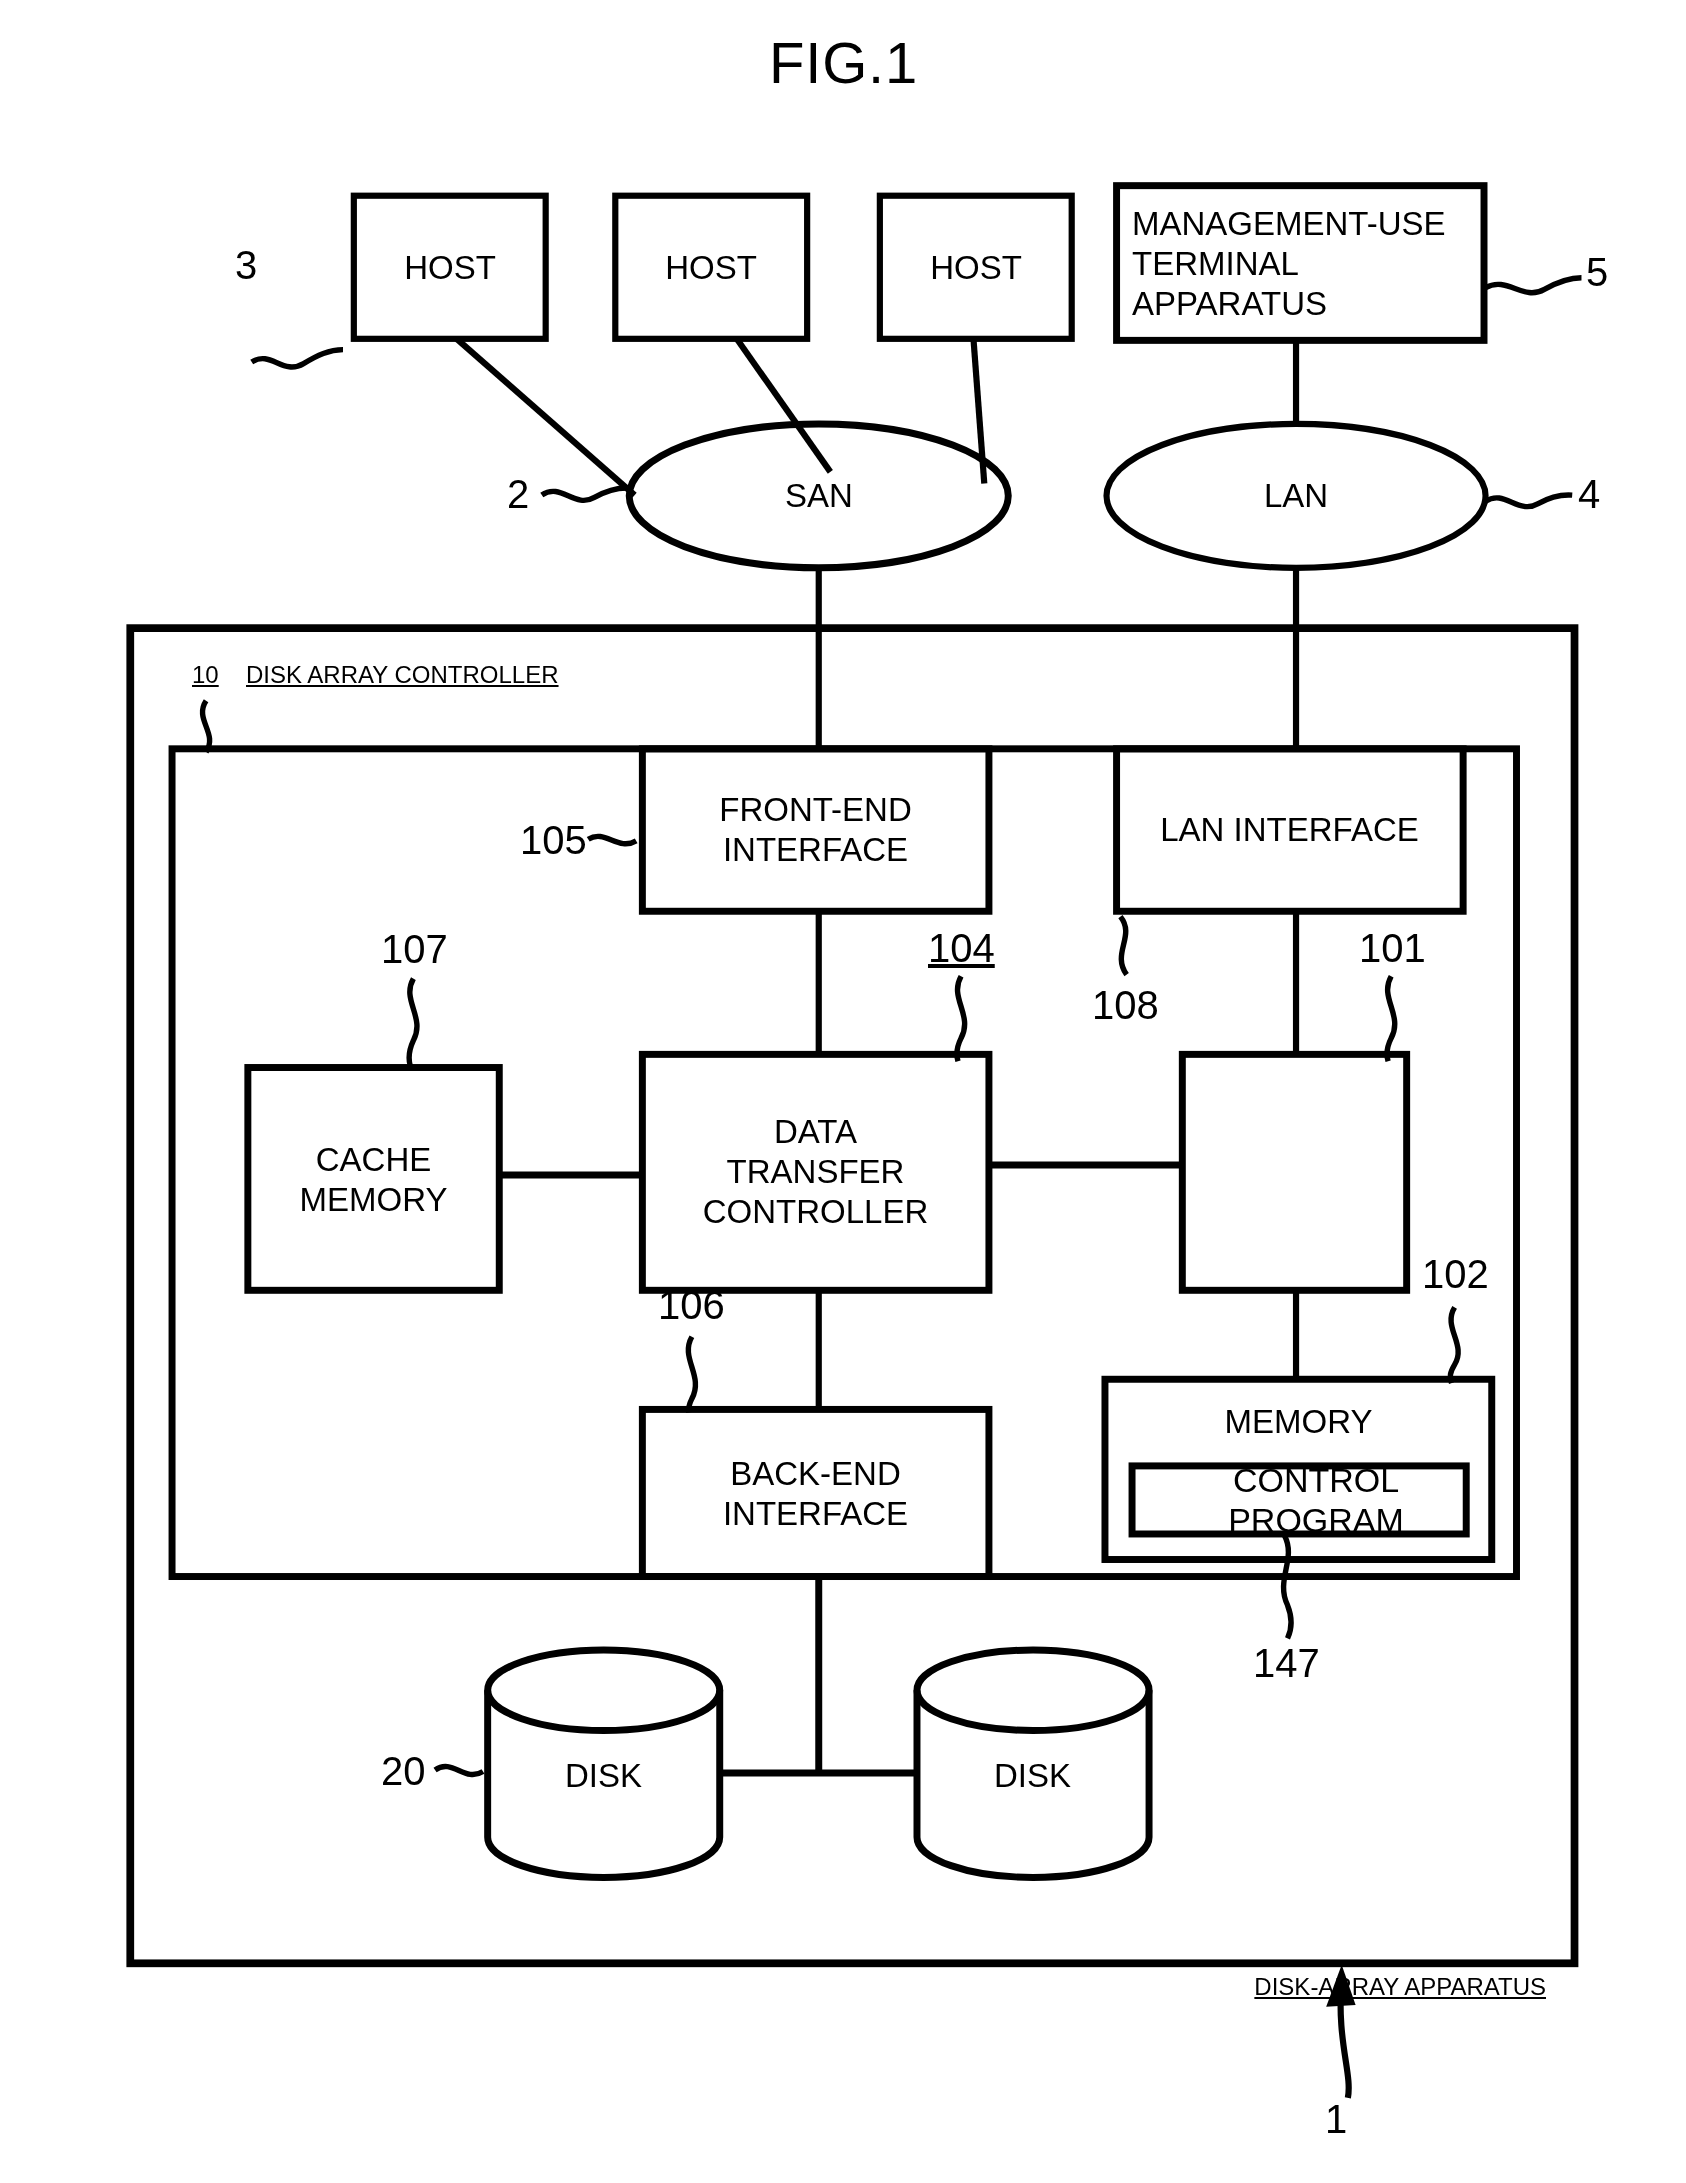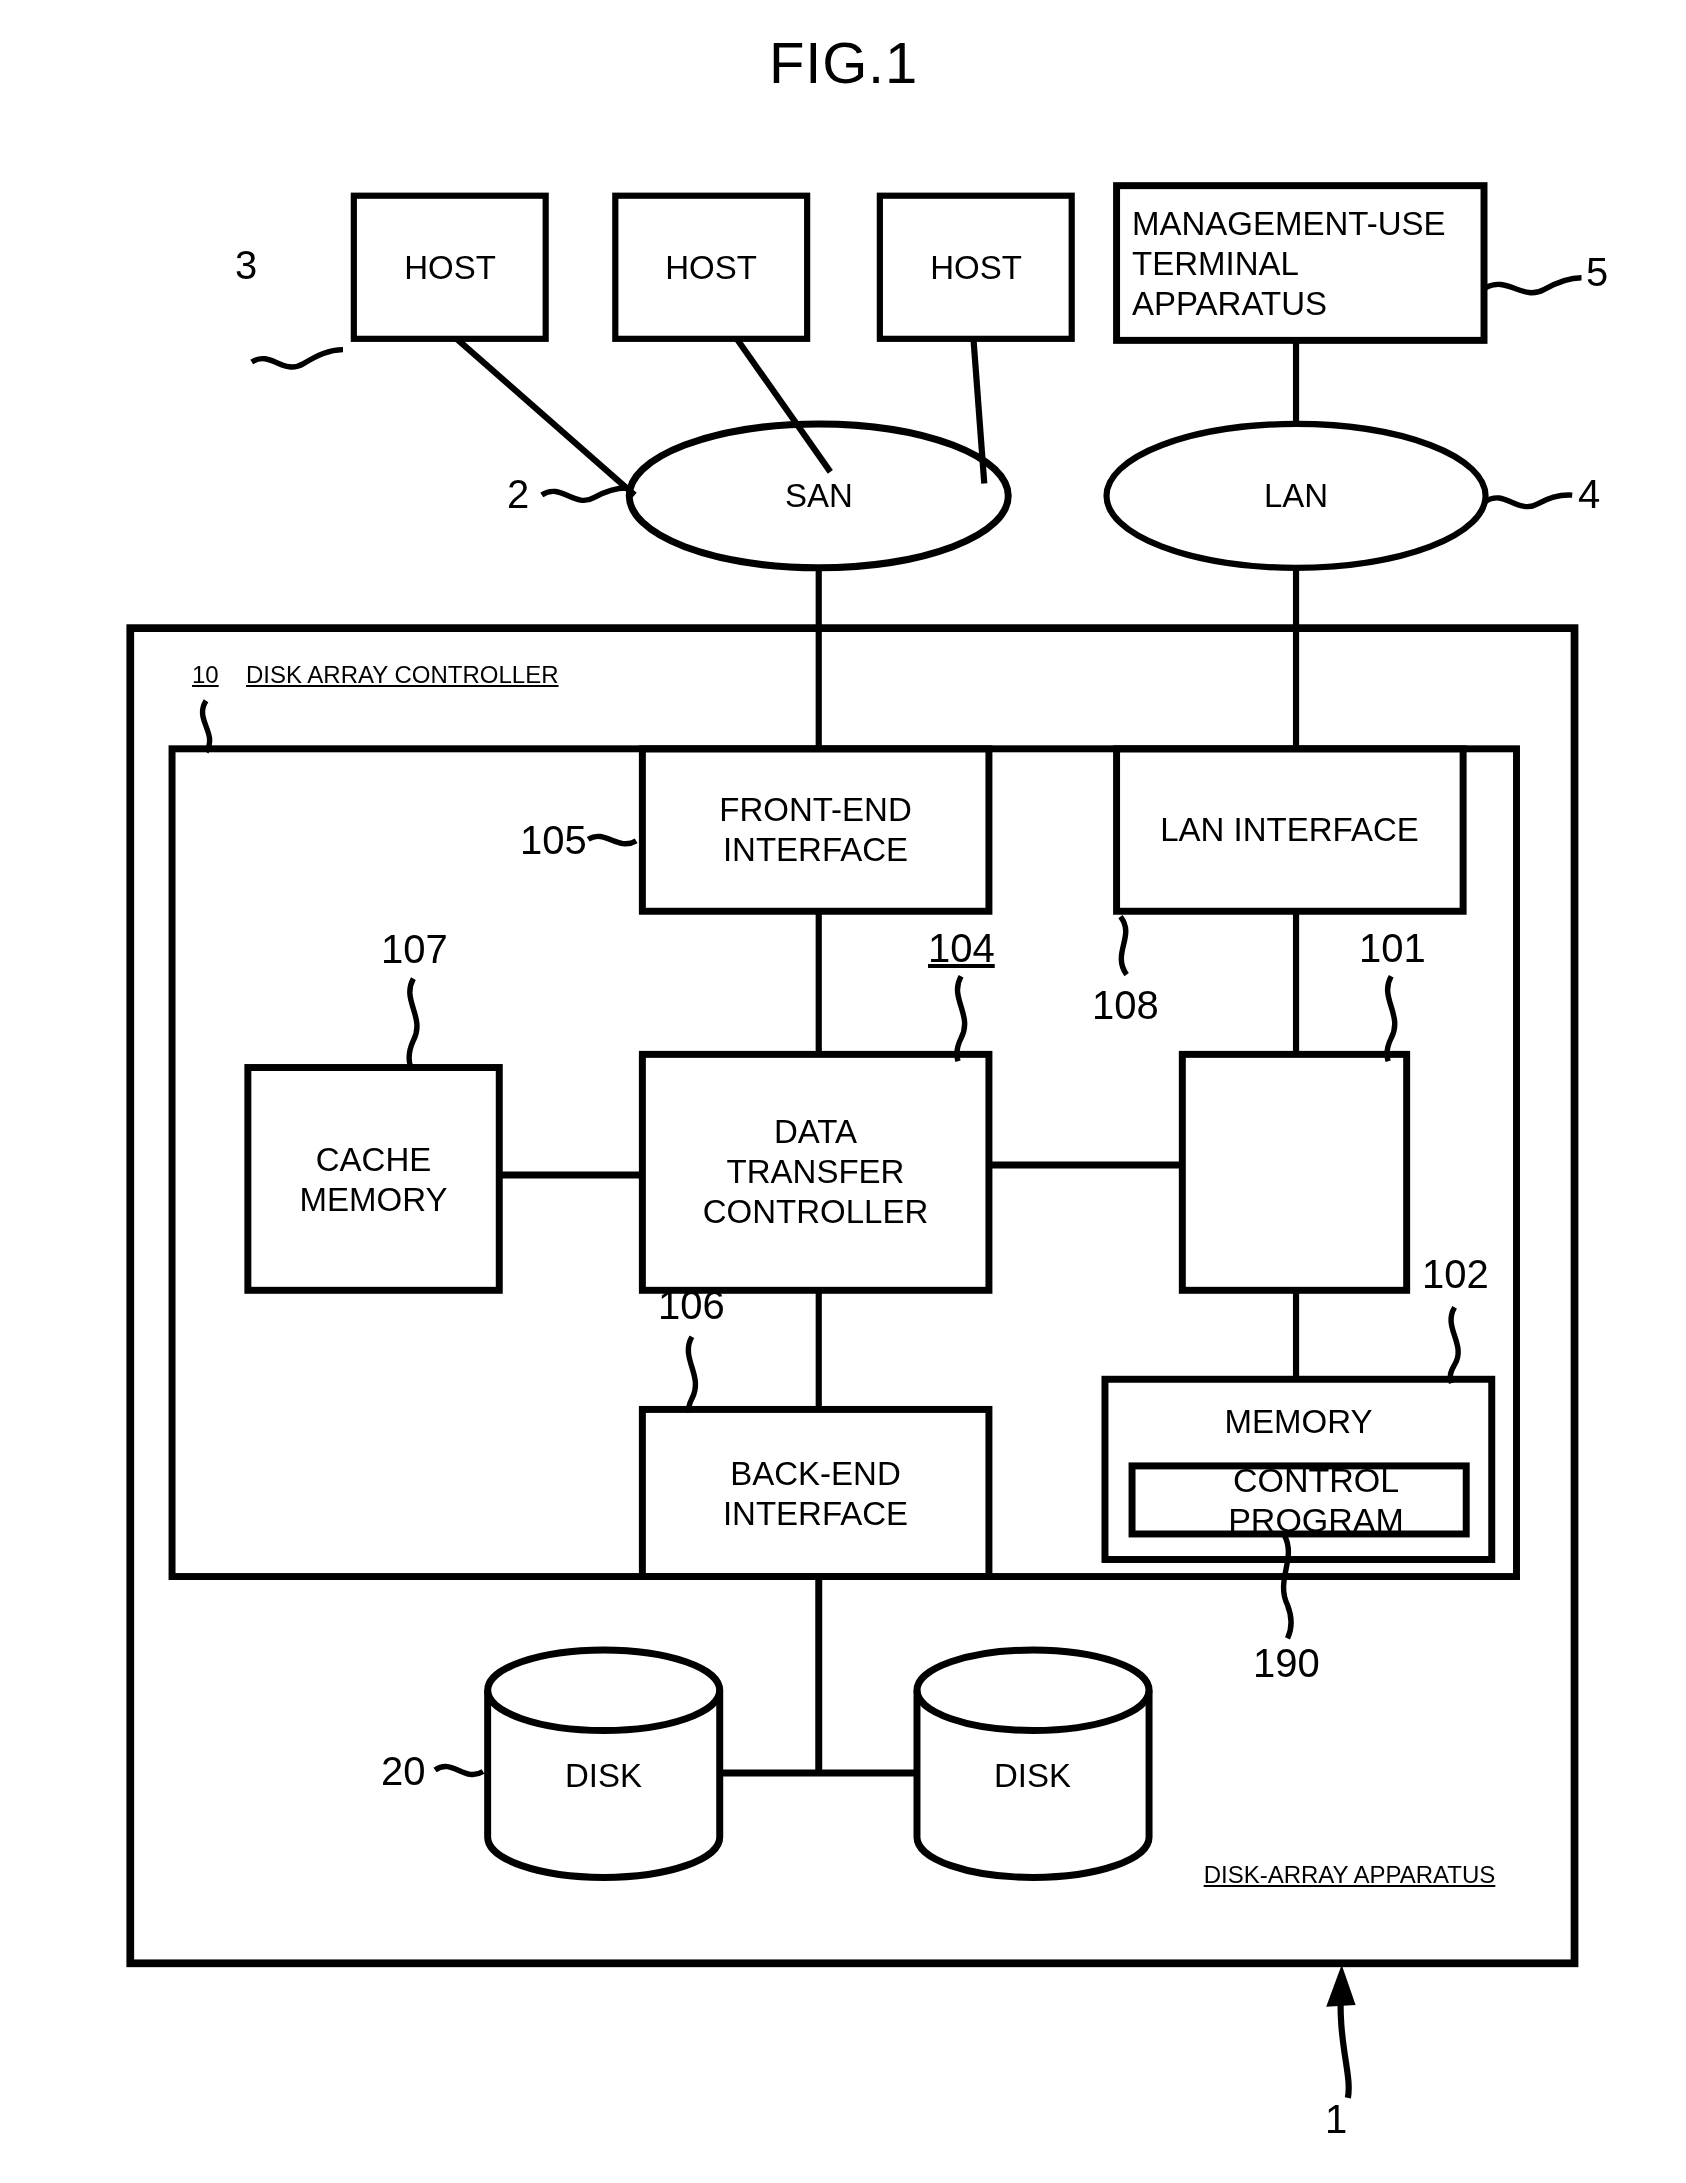--- a/index.html
+++ b/index.html
@@ -186,27 +186,27 @@
 TRANSFER
 CONTROLLER</div>
   <div class="lbl num" style="left:928px; top:927px; width:77px; text-align:left;text-decoration:underline;">104</div>
 
   <div class="lbl num" style="left:1359px; top:927px; width:77px; text-align:left;">101</div>
 
   <div class="boxtext" style="left:1105px; top:1385px; width:387px; height:73px;">MEMORY</div>
   <div class="lbl num" style="left:1422px; top:1253px; width:85px; text-align:left;">102</div>
 
   <div class="boxtext" style="left:1132px; top:1466px; width:334px; height:68px; font-size:34px;margin-left:17px;">CONTROL PROGRAM</div>
-  <div class="lbl num" style="left:1253px; top:1642px; width:77px; text-align:left;">190</div>
+  <div class="lbl num" style="left:1253px; top:1642px; width:77px; text-align:left;">147</div>
 
   <div class="boxtext" style="left:642px; top:1410px; width:347px; height:167px;">BACK-END
 INTERFACE</div>
   <div class="lbl num" style="left:658px; top:1284px; width:77px; text-align:left;">106</div>
 
   <div class="boxtext" style="left:507px; top:1745px; width:193px; height:62px;">DISK</div>
   <div class="boxtext" style="left:936px; top:1745px; width:193px; height:62px;">DISK</div>
   <div class="lbl num" style="left:381px; top:1750px; width:54px; text-align:left;">20</div>
 
-  <div class="lbl big" style="left:1113px; top:1854px; width:433px; text-align:center;margin-left:20px;">DISK-ARRAY APPARATUS</div>
+  <div class="lbl big" style="left:1113px; top:1966px; width:433px; text-align:right;">DISK-ARRAY APPARATUS</div>
   <div class="lbl num" style="left:1325px; top:2098px; width:46px; text-align:left;">1</div>
 
 </div>
 
 
 </body></html>

